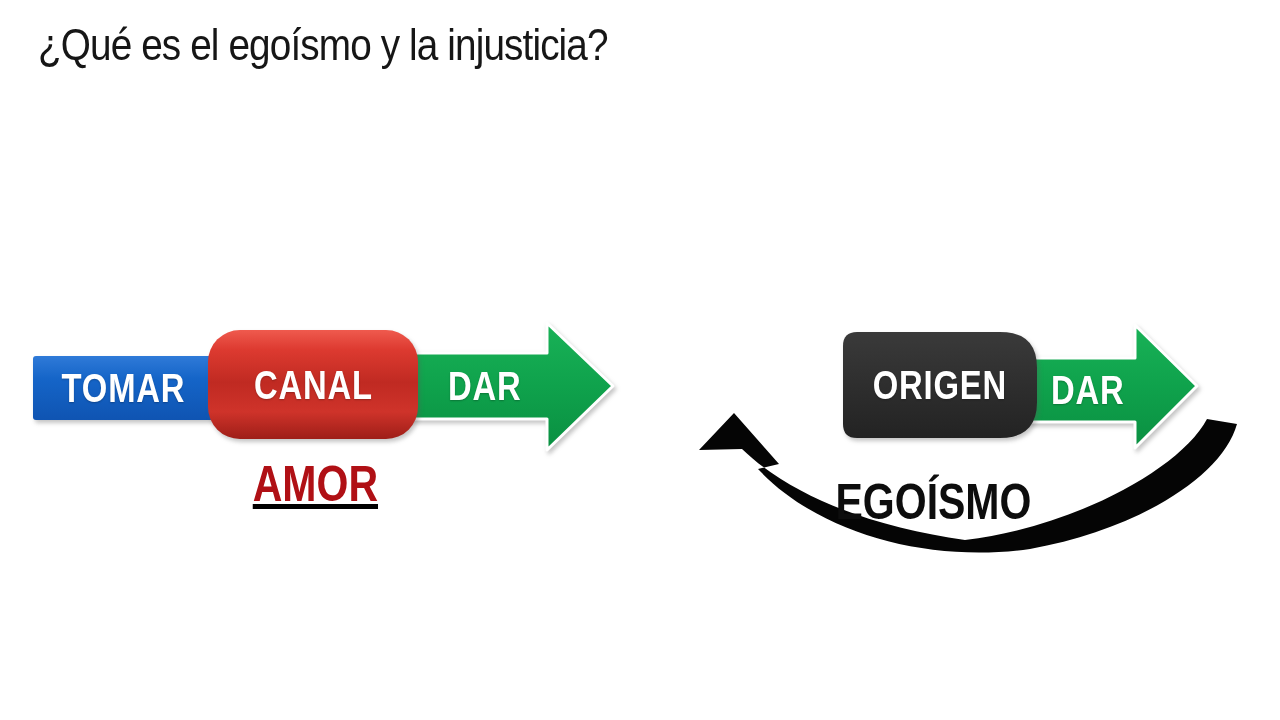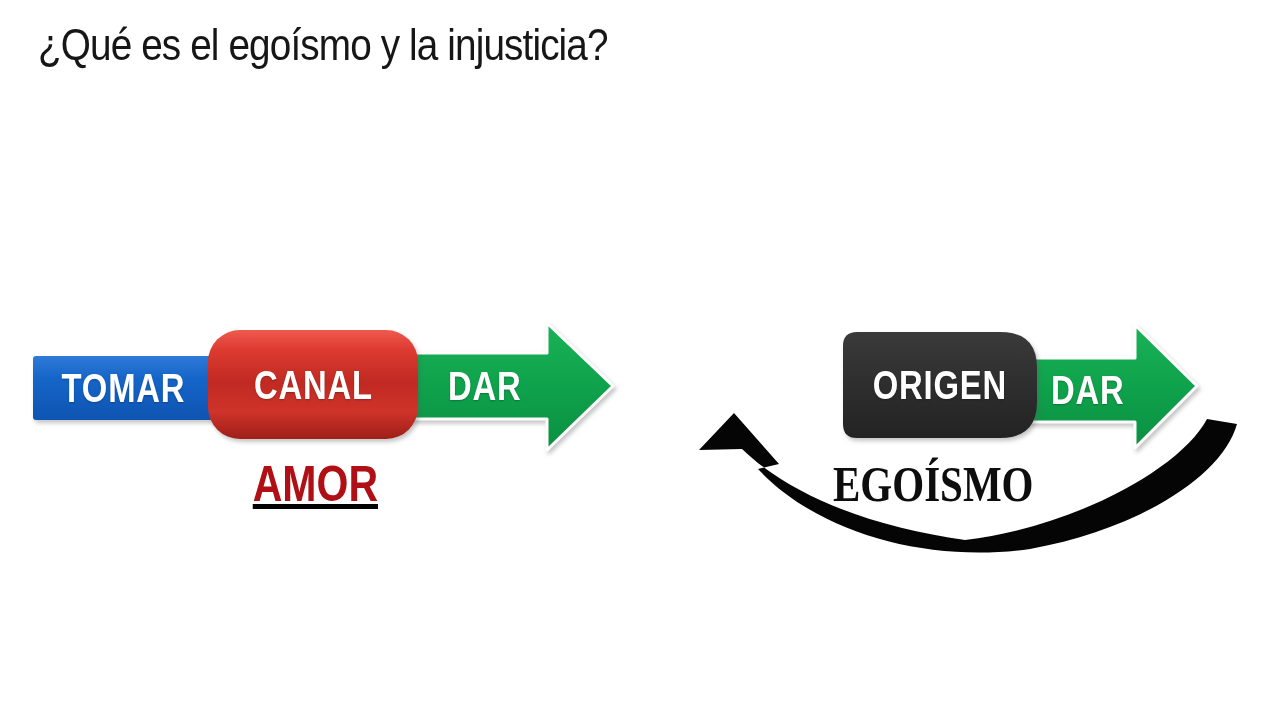--- a/index.html
+++ b/index.html
@@ -69,21 +69,21 @@
     color: #0d0d0d;
   }
   
   #lbl-tomar   { left: 36px;   top: 356px; width: 175px; height: 64px; }
   #lbl-canal   { left: 208px;  top: 332px; width: 210px; height: 106px; }
   #lbl-dar-l   { left: 420px;  top: 353px; width: 130px; height: 66px; }
   #lbl-amor    { left: 220px;  top: 458px; width: 190px; height: 52px; text-decoration: underline; }
   #lbl-recibir { left: 665px;  top: 364px; width: 142px; height: 50px; }
   #lbl-origen  { left: 843px;  top: 332px; width: 194px; height: 106px; justify-content: center; }
   #lbl-dar-r   { left: 1038px; top: 358px; width: 100px; height: 64px; }
-  #lbl-egoismo { left: 835px;  top: 458px; width: 196px; height: 52px; font-family: Liberation Serif, serif; }
+  #lbl-egoismo { left: 835px;  top: 476px; width: 196px; height: 52px; }
 
   .soft-shadow { filter: drop-shadow(2px 3px 2px rgba(90,90,90,0.35)); }
 </style>
 </head>
 <body>
 
 <div class="slide">
 
   <div class="slide-title">¿Qué es el egoísmo y la injusticia?</div>
 

